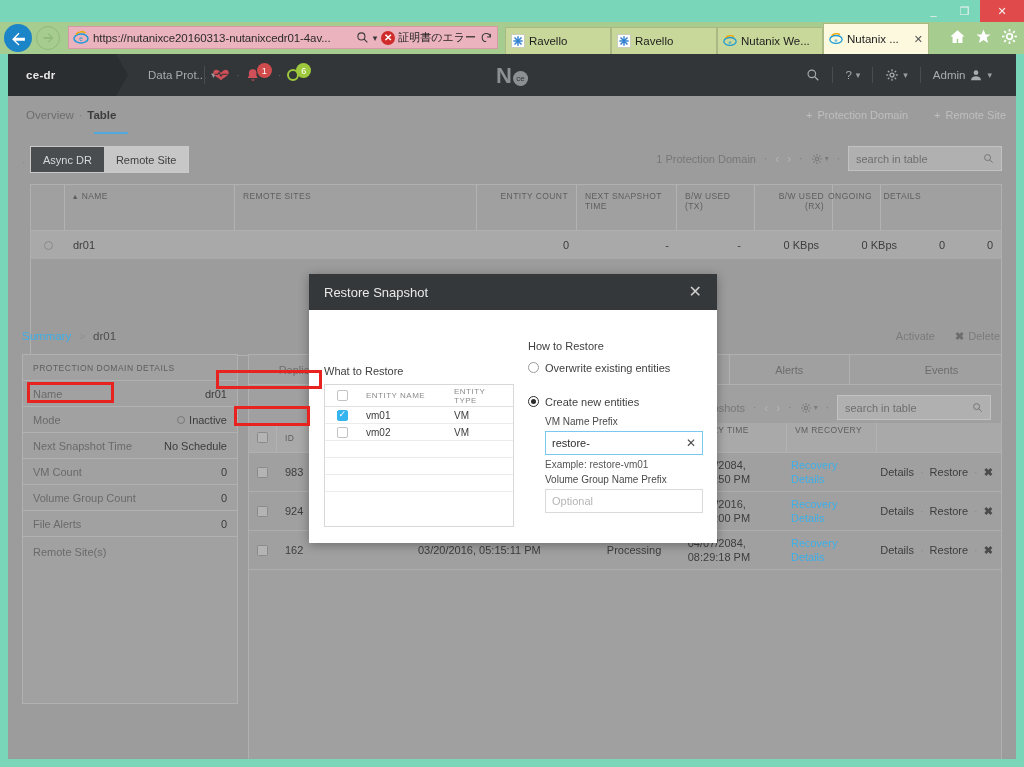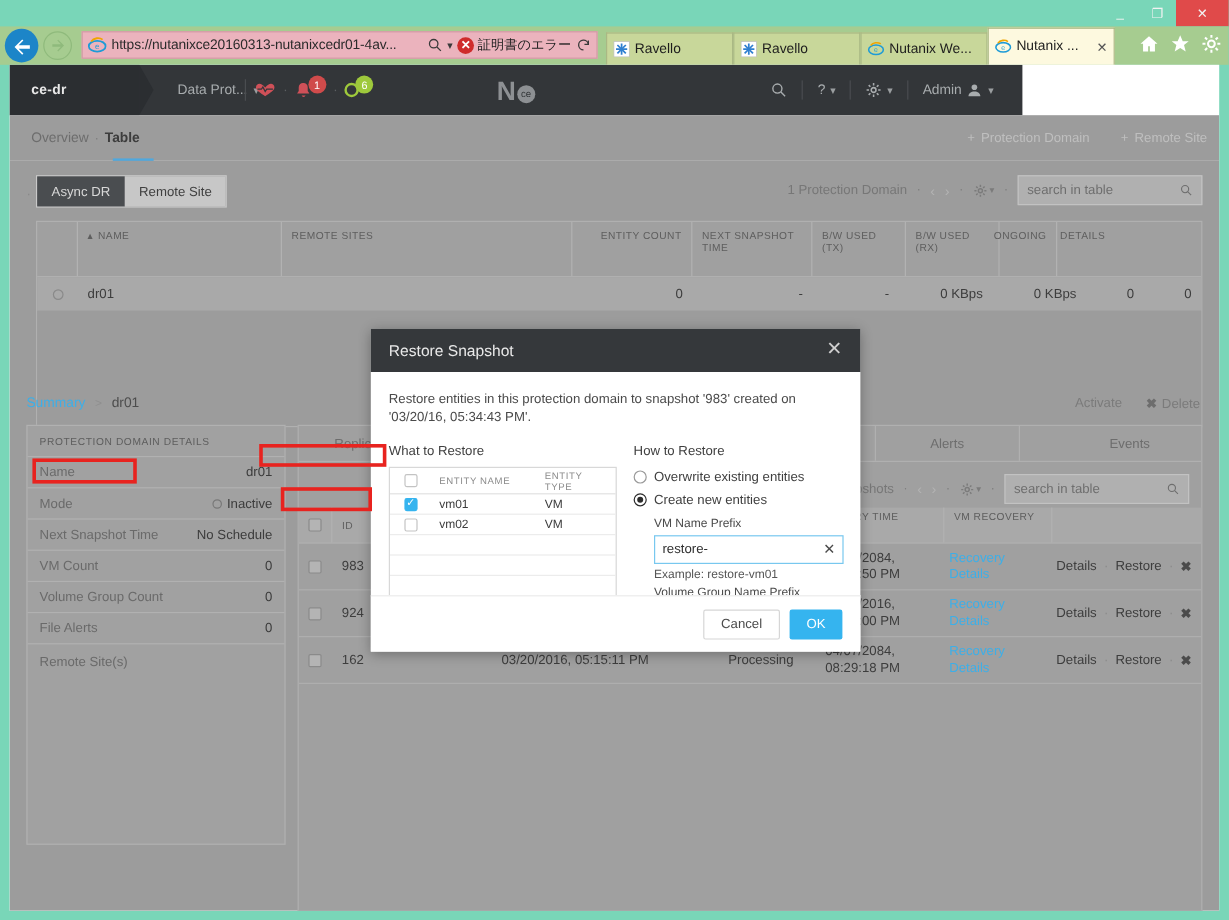--- a/index.html
+++ b/index.html
@@ -52,21 +52,21 @@
   .btab .tclose { font-size:11px; color:#555; flex:0 0 auto; }
 
   .chrome-icons { position:absolute; right:6px; top:28px; display:flex; gap:9px; align-items:center; }
   .chrome-icons svg { width:17px; height:17px; }
 
   
   .viewport { position:absolute; left:8px; top:54px; width:1008px; height:705px; overflow:hidden;
               background:#fff; }
 
   
-  .app-top { position:absolute; left:0; top:0; width:844px; height:42px; background:#333639; }
+  .app-top { position:absolute; left:0; top:0; width:1008px; height:42px; background:#333639; }
   .cluster-chip { position:absolute; left:0; top:0; height:42px; width:108px; background:#2b2e31;
                   display:flex; align-items:center; padding-left:18px;
                   font-size:11.5px; color:#e8e8e8; font-weight:bold; letter-spacing:.3px; }
   .chip-arrow { position:absolute; left:108px; top:0; width:0; height:0;
                 border-top:21px solid transparent; border-bottom:21px solid transparent;
                 border-left:12px solid #2b2e31; }
   .topmenu { position:absolute; left:140px; top:0; height:42px; display:flex; align-items:center;
              gap:5px; font-size:11.5px; color:#a8acae; }
   .cv { color:#9a9ea0; font-size:9px; }
   .divider-v { position:absolute; left:196px; top:12px; width:1px; height:18px; background:#4a4d50; }
@@ -129,21 +129,21 @@
   .pdhead > div:last-child { border-right:none; }
   .pdrow { display:flex; height:28px; background:#a9a9a9; }
   .pdrow > div { font-size:11px; color:#3d3d3d; padding:0 8px; display:flex; align-items:center; }
   .c-chk { width:34px; justify-content:center !important; }
   .c-name { width:170px; }
   .c-rs { width:242px; }
   .c-ec { width:100px; justify-content:flex-end !important; }
   .c-ns { width:100px; justify-content:flex-end !important; }
   .c-se { width:72px; justify-content:flex-end !important; text-align:right; }
   .c-tx { width:78px; justify-content:flex-end !important; }
-  .c-rx { width:78px; justify-content:flex-end !important; }
+  .c-rx { width:78px; justify-content:flex-end !important;text-align:right; }
   .c-on { width:48px; justify-content:flex-end !important; }
   .c-pd { width:48px; justify-content:flex-end !important; }
   .radio-o { width:9px; height:9px; border-radius:50%; border:1.5px solid #8a8a8a; }
   .pdbody-filler { height:96px; background:#9c9c9c; }
 
   
   .sumcrumb { position:absolute; left:14px; top:192px; height:20px; display:flex; align-items:center;
               gap:8px; font-size:11.5px; }
   .sumcrumb .lnk { color:#3dafe8; }
   .sumcrumb .gt { color:#8f8f8f; font-size:10px; }
@@ -196,21 +196,21 @@
   
   .modal { position:absolute; left:301px; top:220px; width:408px; height:269px;
            background:#fff; box-shadow:0 2px 10px rgba(0,0,0,.32); }
   .mhead { height:36px; background:#35383b; display:flex; align-items:center;
            justify-content:space-between; padding:0 15px; }
   .mtitle { color:#e9e9e9; font-size:13px; }
   .mclose { color:#cfcfcf; font-size:16px; line-height:1; }
   .mbody { padding:16px 15px 0 15px; }
   .mdesc { font-size:11px; color:#4a4a4a; line-height:15px; }
   .mcols { display:flex; margin-top:14px; gap:14px; }
-  .mcol-l { width:215px; }
+  .mcol-l { width:215px;margin-top:25px; }
   .mcol-r { width:175px; }
   .mlabel { font-size:11px; color:#3f3f3f; margin-bottom:7px; }
   .etable { border:1px solid #d8d8d8; width:190px; }
   .ethead { display:flex; height:22px; border-bottom:1px solid #e2e2e2; }
   .ethead > div { font-size:8px; color:#8c8c8c; letter-spacing:.5px; display:flex; align-items:center;
                   padding:0 7px; }
   .etrow { display:flex; height:17px; border-bottom:1px solid #ececec; align-items:center; }
   .etrow > div { font-size:10px; color:#3c3c3c; padding:0 7px; display:flex; align-items:center; }
   .e-chk { width:34px; justify-content:center !important; }
   .e-nm  { width:88px; }
@@ -711,21 +711,20 @@
       </div>
 
     </div>
 
     <div class="modal">
       <div class="mhead">
         <span class="mtitle">Restore Snapshot</span>
         <span class="mclose">✕</span>
       </div>
       <div class="mbody">
-        <div class="mdesc">Restore entities in this protection domain to snapshot '983' created on '03/20/16, 05:34:43 PM'.</div>
         <div class="mcols">
 
           <div class="mcol-l">
             <div class="mlabel">What to Restore</div>
             <div class="etable">
               <div class="ethead">
                 <div class="e-chk">
                     <span class="cb"></span>
                   </div>
                 <div class="e-nm">ENTITY NAME</div>
@@ -762,42 +761,38 @@
                 </div>
             </div>
           </div>
 
           <div class="mcol-r">
             <div class="mlabel">How to Restore</div>
             <div class="radio-line">
               <span class="rb"></span>
               <span>Overwrite existing entities</span>
             </div>
-            <div class="radio-line" style="margin-top:2px;">
+            <div class="radio-line" style="margin-top:17px;">
               <span class="rb on"></span>
               <span>Create new entities</span>
             </div>
             <div class="sublabel">VM Name Prefix</div>
             <div class="inpwrap">
               <span class="val">restore-</span>
               <span class="clr">✕</span>
             </div>
             <div class="hint">Example: restore-vm01</div>
             <div class="sublabel" style="margin-top:0">Volume Group Name Prefix</div>
             <div class="inpwrap2">
               <span class="ph">Optional</span>
             </div>
           </div>
 
         </div>
       </div>
-      <div class="mfoot">
-        <div class="btn btn-cancel">Cancel</div>
-        <div class="btn btn-ok">OK</div>
-      </div>
     </div>
 
     <div class="annot" style="left:19px; top:328px; width:87px; height:21px;"></div>
     <div class="annot" style="left:208px; top:316px; width:106px; height:19px;"></div>
     <div class="annot" style="left:226px; top:352px; width:76px; height:20px;"></div>
 
   </div>
 </div>
 
 </body></html>

